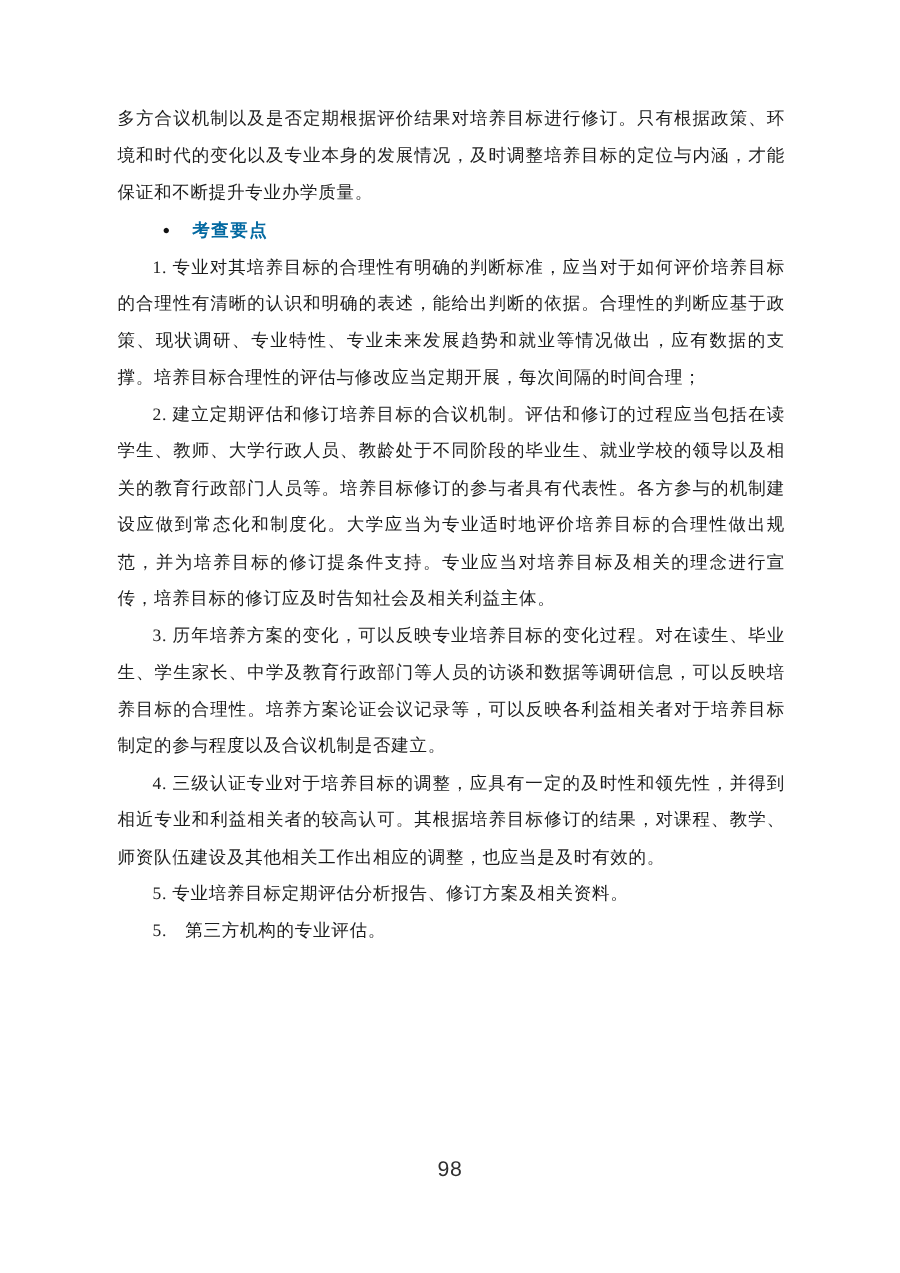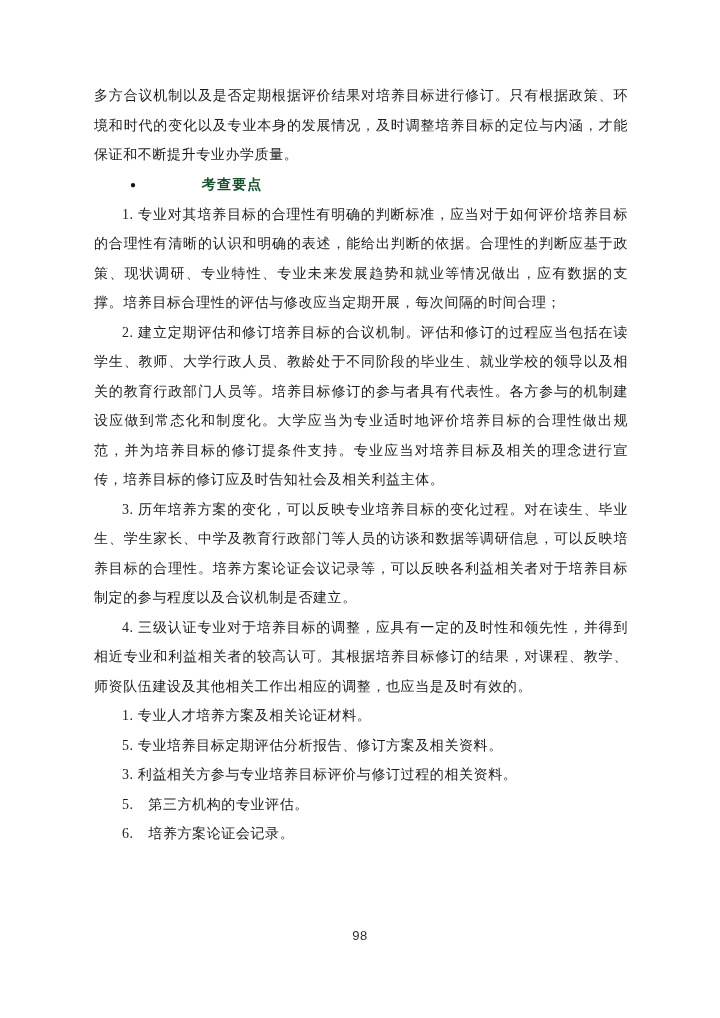--- a/index.html
+++ b/index.html
@@ -40,37 +40,36 @@
   }
   .heading .bullet {
     display: inline-block;
     font-size: 10px;
     margin-right: 13px;
     vertical-align: 1.5px;
     color: #111111;
   }
   .heading .heading-text {
     letter-spacing: 1.2px;
-    color: #14532d;
-    margin-left: 48px;
+    color: #0369a1;
   }
   p.list-item {
     margin: 0;
     text-indent: 2em;
     text-align: left;
   }
   .footer {
     position: absolute;
     left: 0;
     top: 926px;
     width: 720px;
     text-align: center;
   }
   .page-number {
-    font-size: 13px;
+    font-size: 17px;
     color: #2f2f2f;
     letter-spacing: 0.5px;
     font-family: "Liberation Sans", "DejaVu Sans", sans-serif;
   }
 </style>
 </head>
 <body>
 
 <div class="page">
   <div class="content">
@@ -81,24 +80,21 @@
       <span class="bullet">●</span>
       <span class="heading-text">考查要点</span>
     </div>
 
     <p class="para">1. 专业对其培养目标的合理性有明确的判断标准，应当对于如何评价培养目标的合理性有清晰的认识和明确的表述，能给出判断的依据。合理性的判断应基于政策、现状调研、专业特性、专业未来发展趋势和就业等情况做出，应有数据的支撑。培养目标合理性的评估与修改应当定期开展，每次间隔的时间合理；</p>
     <p class="para">2. 建立定期评估和修订培养目标的合议机制。评估和修订的过程应当包括在读学生、教师、大学行政人员、教龄处于不同阶段的毕业生、就业学校的领导以及相关的教育行政部门人员等。培养目标修订的参与者具有代表性。各方参与的机制建设应做到常态化和制度化。大学应当为专业适时地评价培养目标的合理性做出规范，并为培养目标的修订提条件支持。专业应当对培养目标及相关的理念进行宣传，培养目标的修订应及时告知社会及相关利益主体。</p>
     <p class="para">3. 历年培养方案的变化，可以反映专业培养目标的变化过程。对在读生、毕业生、学生家长、中学及教育行政部门等人员的访谈和数据等调研信息，可以反映培养目标的合理性。培养方案论证会议记录等，可以反映各利益相关者对于培养目标制定的参与程度以及合议机制是否建立。</p>
     <p class="para">4. 三级认证专业对于培养目标的调整，应具有一定的及时性和领先性，并得到相近专业和利益相关者的较高认可。其根据培养目标修订的结果，对课程、教学、师资队伍建设及其他相关工作出相应的调整，也应当是及时有效的。</p>
 
 
-    <p class="list-item">1. 专业人才培养方案及相关论证材料。</p>
     <p class="list-item">5. 专业培养目标定期评估分析报告、修订方案及相关资料。</p>
-    <p class="list-item">3. 利益相关方参与专业培养目标评价与修订过程的相关资料。</p>
     <p class="list-item">5.　第三方机构的专业评估。</p>
-    <p class="list-item">6.　培养方案论证会记录。</p>
 
   </div>
 
   <div class="footer">
     <span class="page-number">98</span>
   </div>
 </div>
 
 </body></html>

